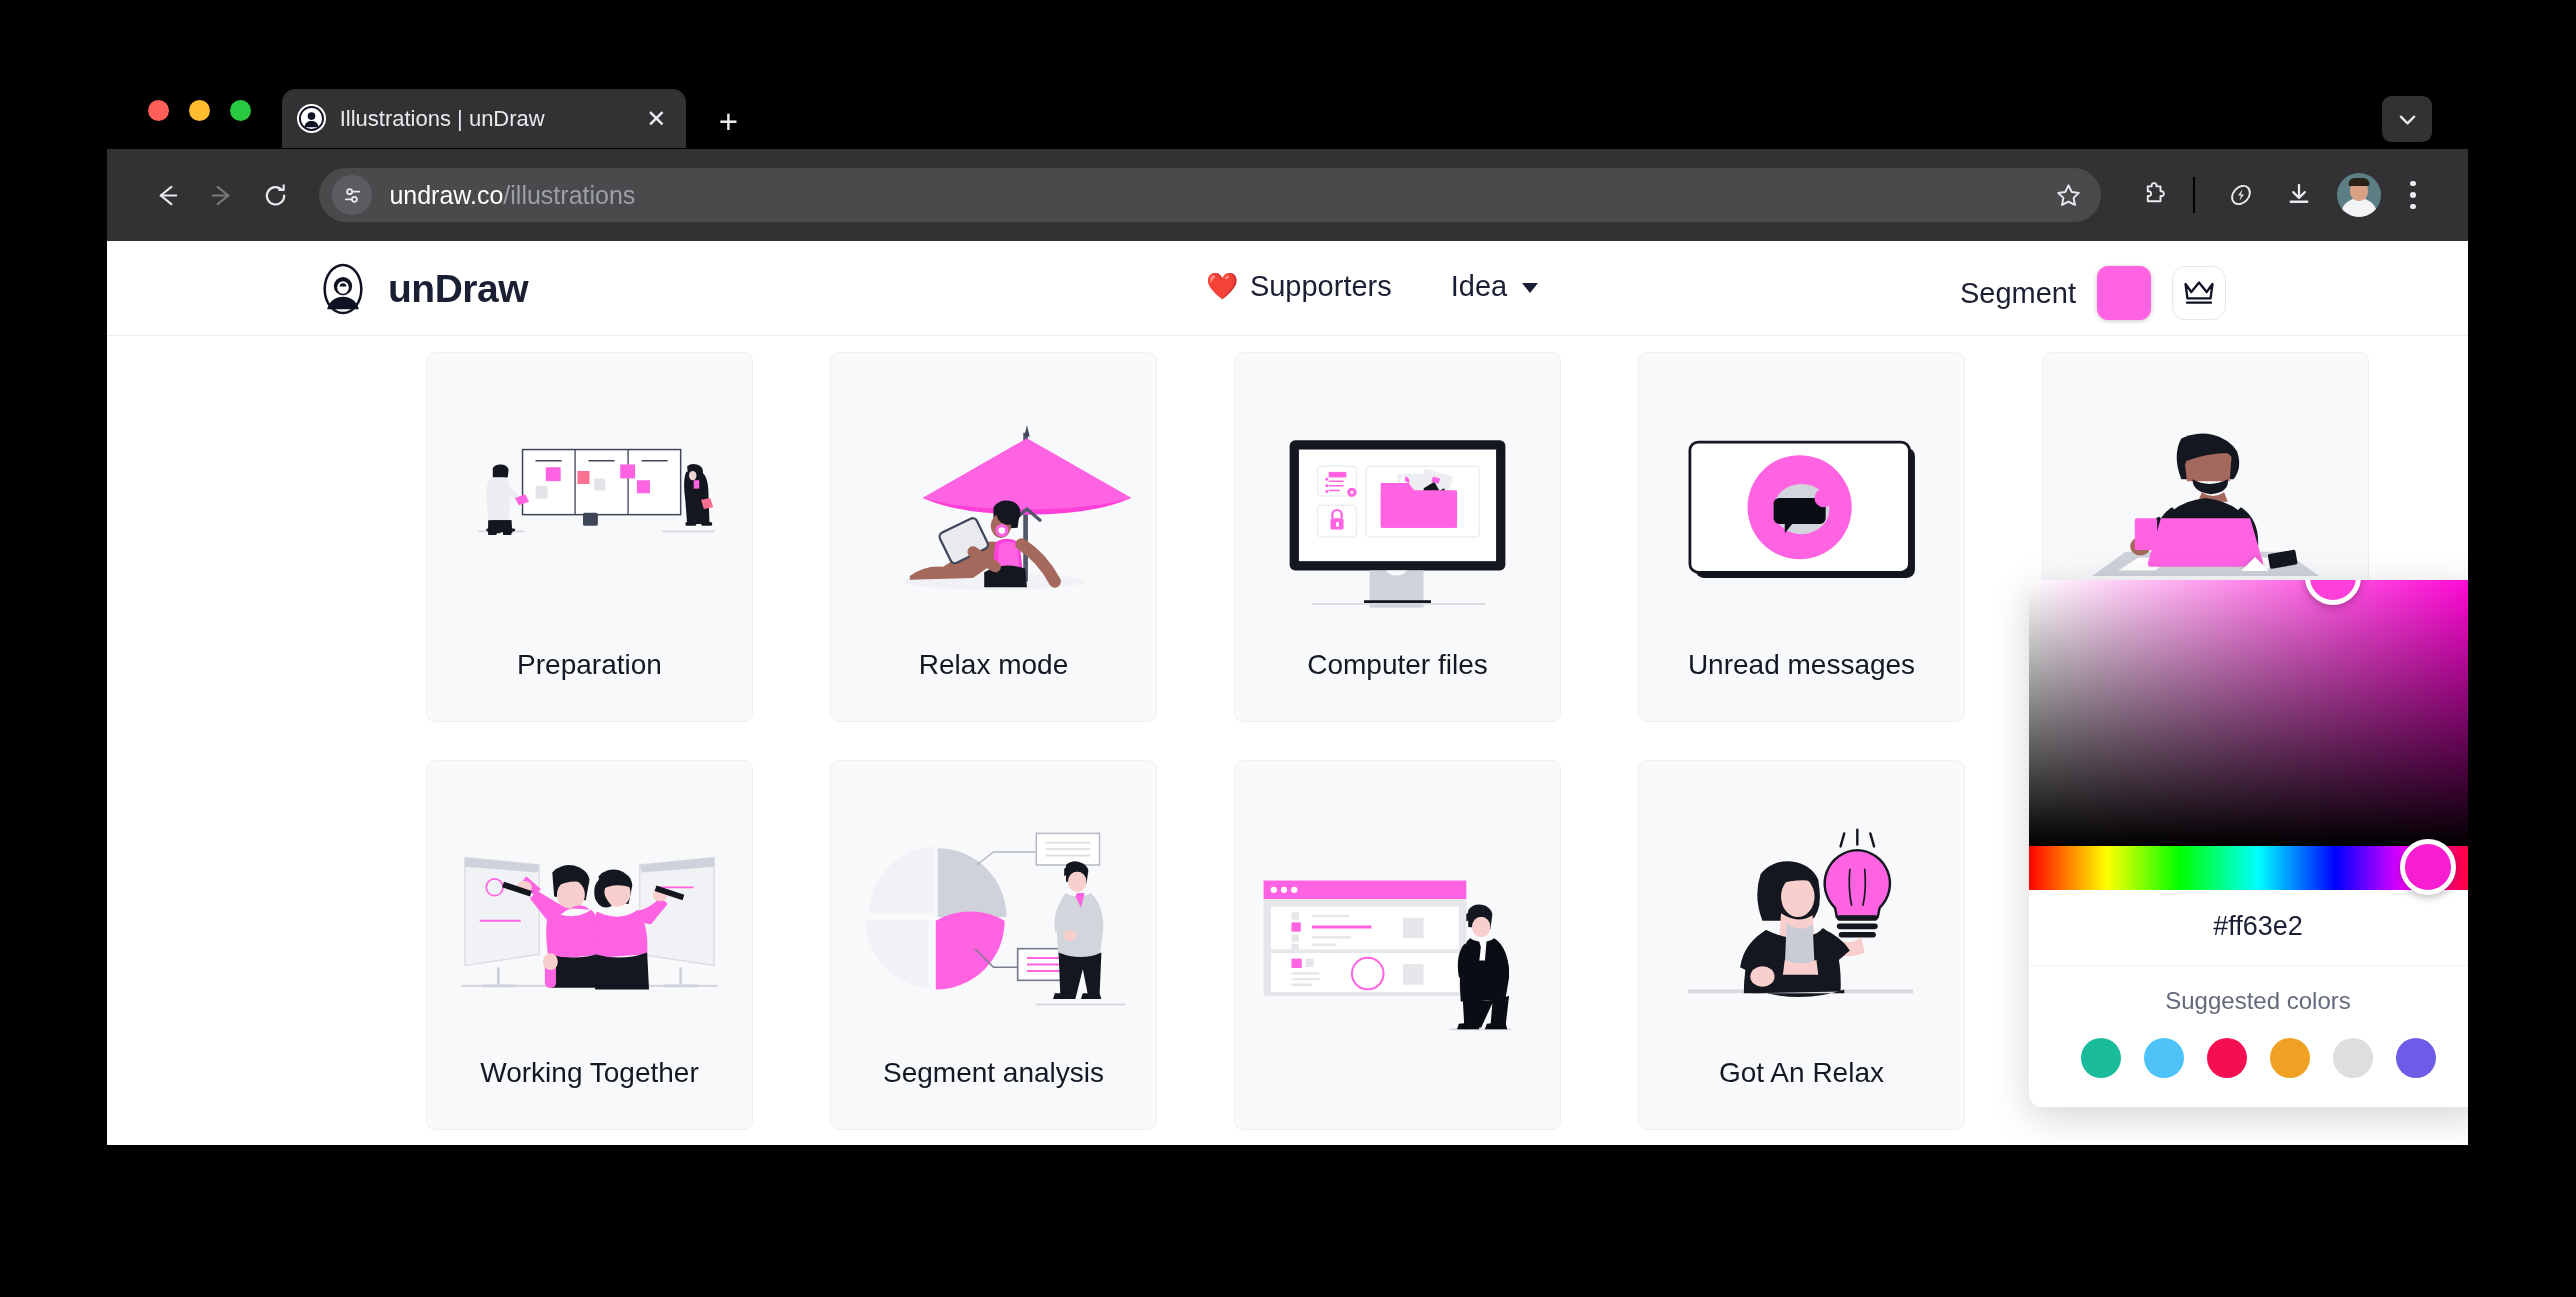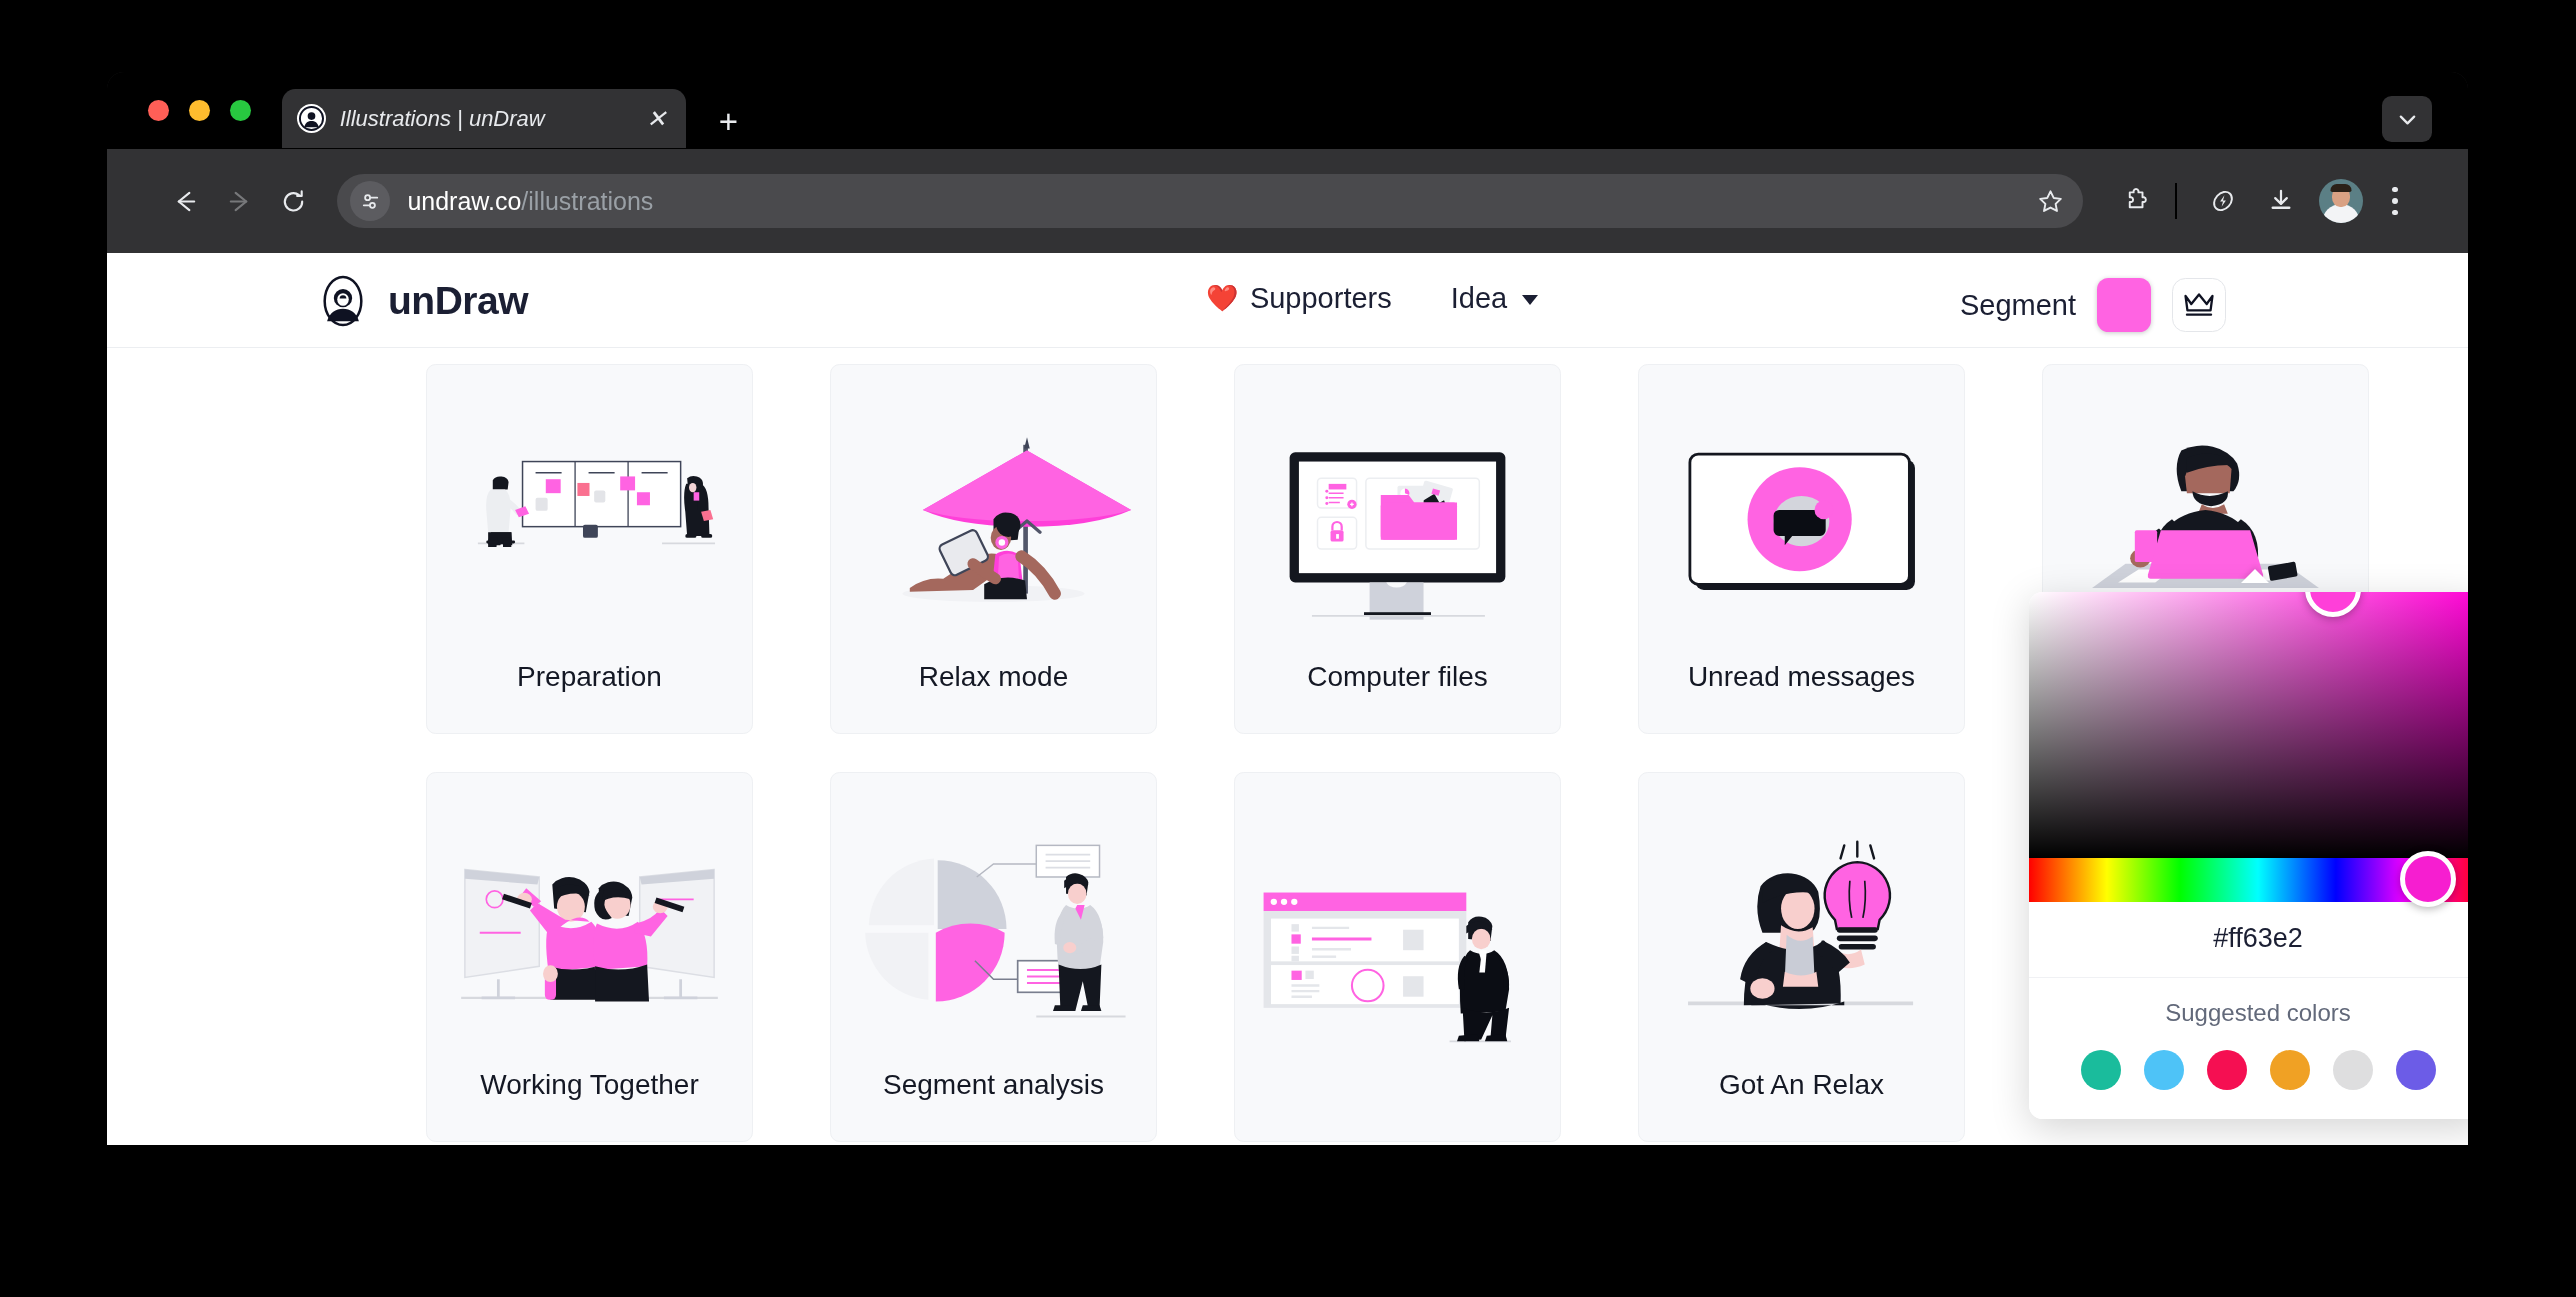--- a/index.html
+++ b/index.html
@@ -36,21 +36,20 @@
   .light.green { background: #28c840; }
 
   .tab {
     position: absolute;
     left: 175px; top: 17px;
     width: 404px; height: 59px;
     background: #323234;
     border-radius: 13.4px 13.4px 0 0;
     display: flex; align-items: center;
     padding: 0 15.3px;
-    font-style: italic;
   }
   .tab-favicon {
     width: 29px; height: 29px;
     border-radius: 50%;
     background: #ffffff;
     display: flex; align-items: center; justify-content: center;
     flex-shrink: 0;
   }
   .tab-favicon svg { width: 25px; height: 25px; display: block; }
   .tab-title {
@@ -77,24 +76,24 @@
     width: 50px; height: 46px;
     background: #323234;
     border-radius: 9.6px;
     display: flex; align-items: center; justify-content: center;
   }
   .tab-list-btn svg { width: 21px; height: 21px; }
 
   
   .toolbar {
     position: relative;
-    height: 104px;
+    height: 92px;
     background: #323234;
     display: flex; align-items: center;
-    padding: 0 51px;
+    padding: 0 33px;
   }
   .nav-btn {
     width: 54px; height: 54px;
     display: flex; align-items: center; justify-content: center;
     flex-shrink: 0;
   }
   .nav-btn svg { width: 27px; height: 27px; }
   .nav-btn.disabled { opacity: 0.38; }
 
   .omnibox {

